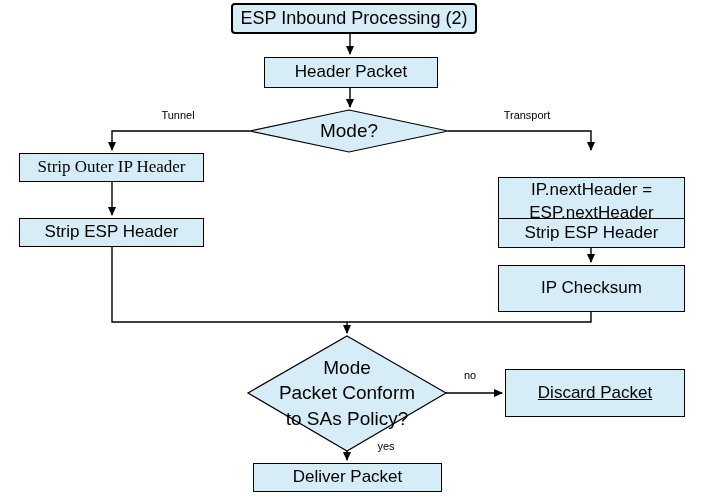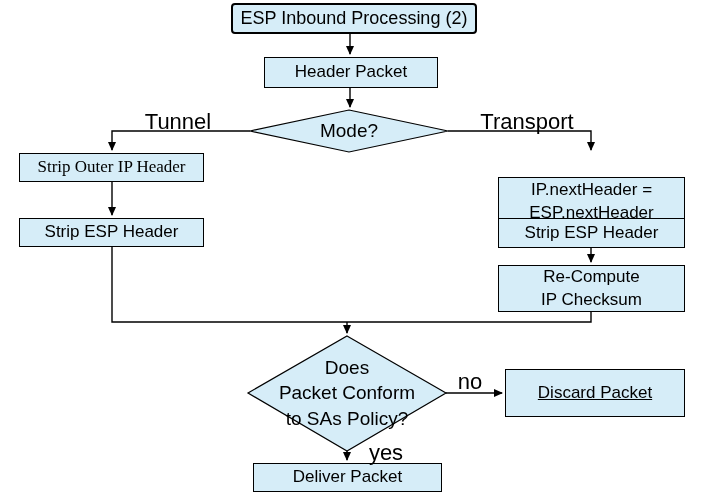--- a/index.html
+++ b/index.html
@@ -57,21 +57,21 @@
     flex-direction: column;
     align-items: center;
     justify-content: center;
     text-align: center;
     font-size: 19px;
     line-height: 1.32;
     background: transparent;
   }
   .edge-label {
     position: absolute;
-    font-size: 22px;
+    font-size: 11px;
     text-align: center;
   }
   
   .n-start          { left: 231px; top: 3px;   width: 246px; height: 31px; }
   .n-decrypt        { left: 264px; top: 57px;  width: 174px; height: 31px; }
   .n-strip-outer    { left: 19px;  top: 153px; width: 185px; height: 29px; font-family: Liberation Serif, serif; }
   .n-strip-esp-l    { left: 19px;  top: 218px; width: 185px; height: 29px; }
   .n-ip-next        { left: 498px; top: 153px; width: 187px; height: 49px; margin-top: 24px; }
   .n-strip-esp-r    { left: 498px; top: 218px; width: 187px; height: 30px; }
   .n-recompute      { left: 498px; top: 265px; width: 187px; height: 47px; }
@@ -132,38 +132,37 @@
   <div class="node n-ip-next">
     <span>IP.nextHeader =</span>
     <span>ESP.nextHeader</span>
   </div>
 
   <div class="node n-strip-esp-r">
     <span>Strip ESP Header</span>
   </div>
 
   <div class="node n-recompute">
-    <span>Re-Compute</span>
     <span>IP Checksum</span>
   </div>
 
   <div class="node n-discard">
     <span>Discard Packet</span>
   </div>
 
   <div class="node n-deliver">
     <span>Deliver Packet</span>
   </div>
 
   <div class="diamond-label d-mode-label">
     <span>Mode?</span>
   </div>
 
   <div class="diamond-label d-policy-label">
-    <span>Does</span>
+    <span>Mode</span>
     <span>Packet Conform</span>
     <span>to SAs Policy?</span>
   </div>
 
   <div class="edge-label l-tunnel">Tunnel</div>
   <div class="edge-label l-transport">Transport</div>
   <div class="edge-label l-no">no</div>
   <div class="edge-label l-yes">yes</div>
 
 </div>

